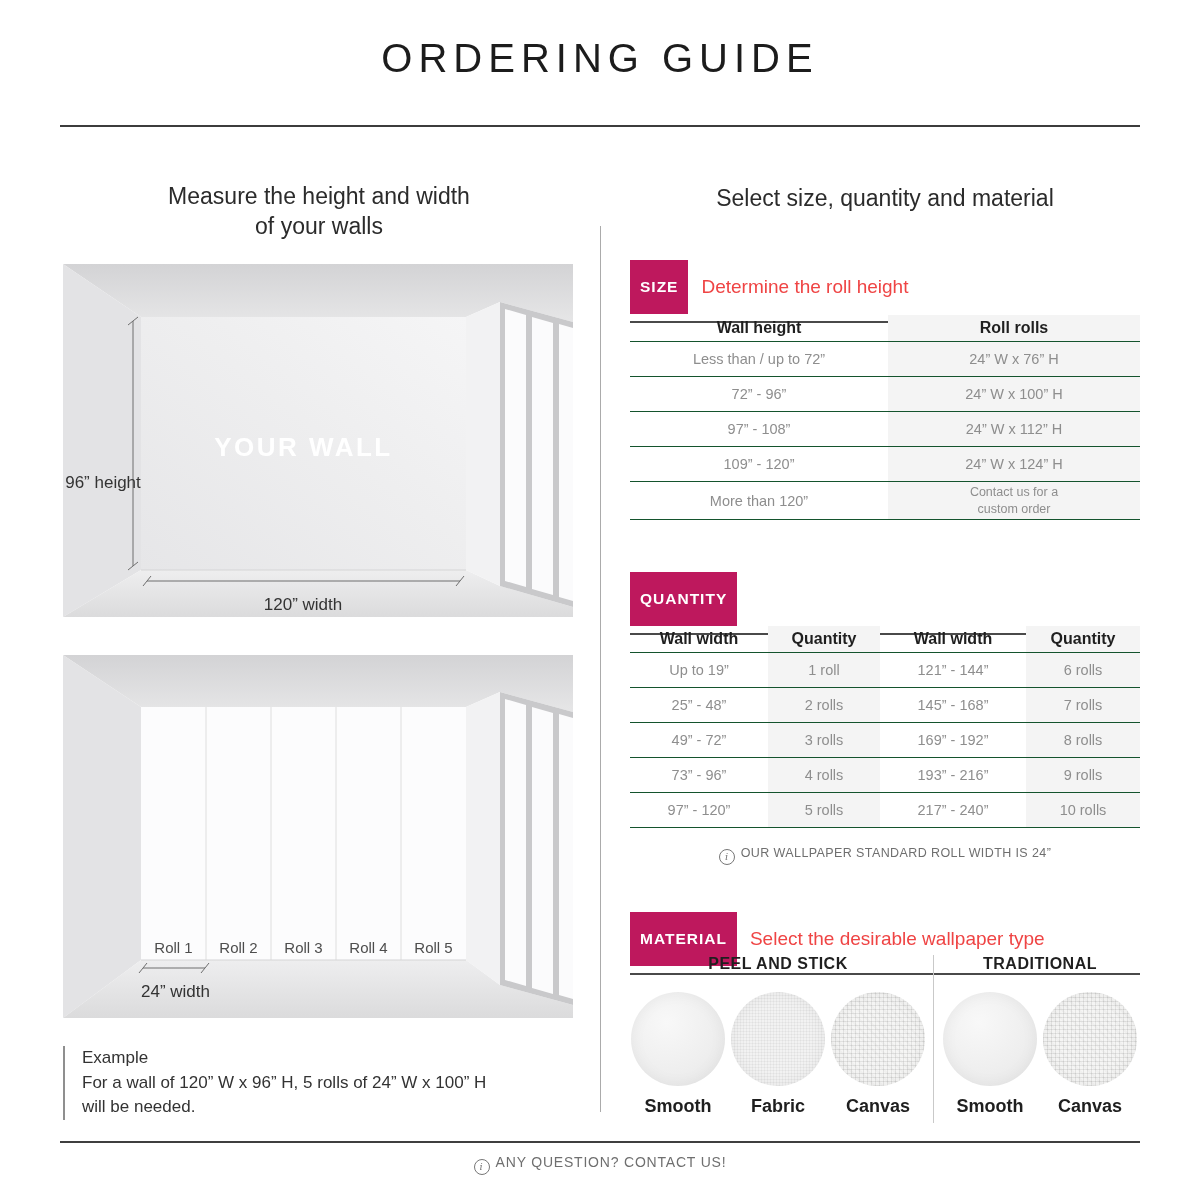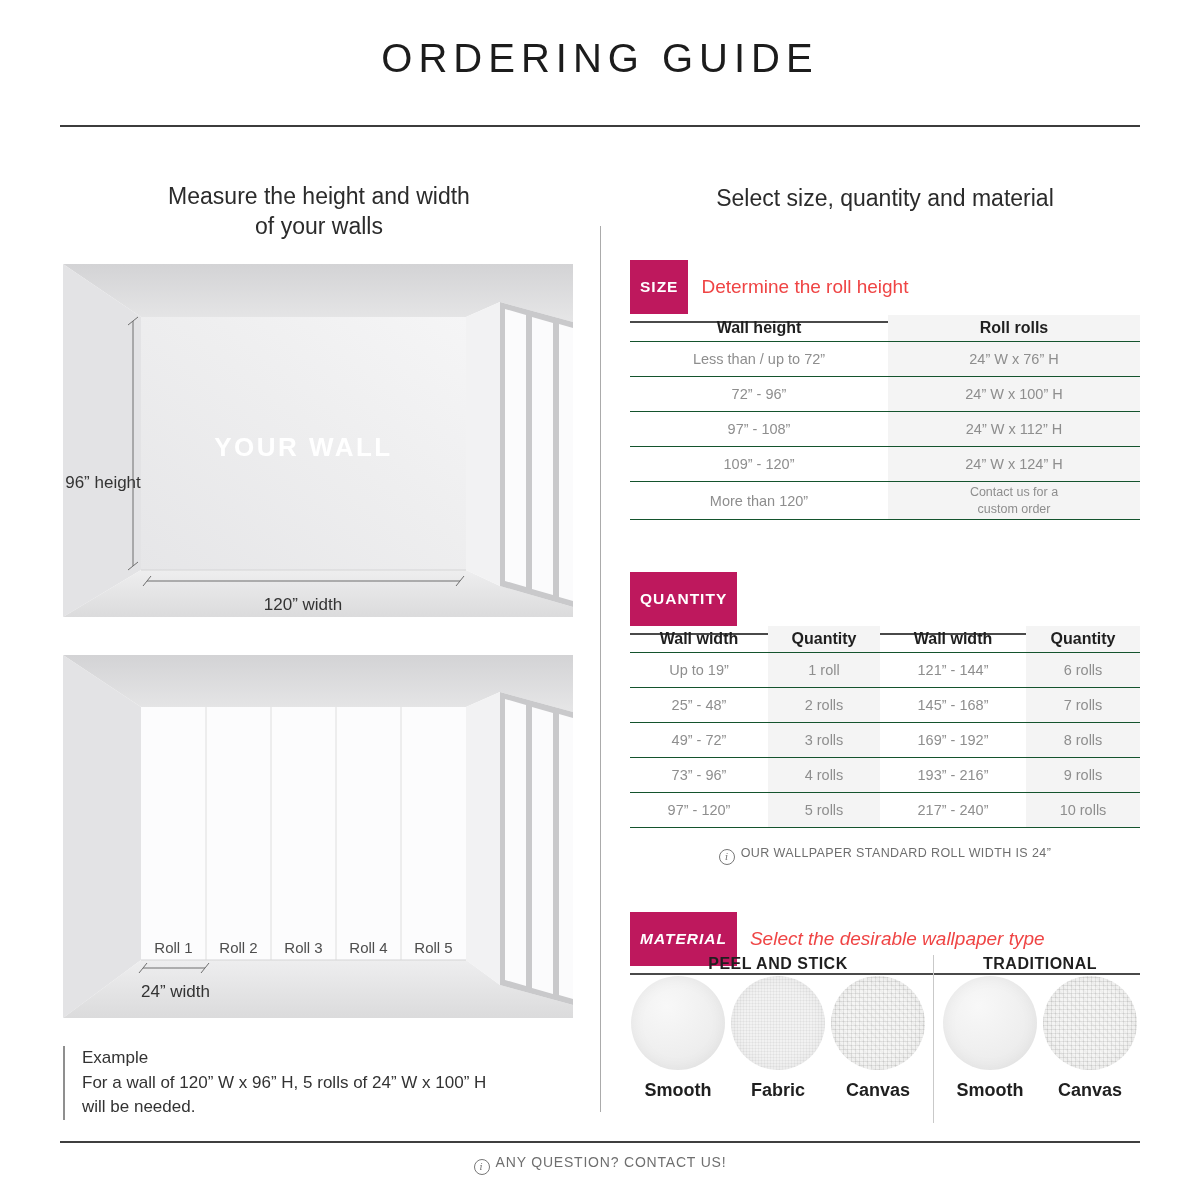--- a/index.html
+++ b/index.html
@@ -52,21 +52,21 @@
   .qty-note{left:630px;top:846px;width:510px;text-align:center;font-size:12.5px;color:#6f6f6f;
     letter-spacing:0.4px;}
 
   .i-icon{display:inline-flex;align-items:center;justify-content:center;width:14px;height:14px;
     border:1px solid #777;border-radius:50%;margin-right:6px;vertical-align:-3px;color:#777;}
   .i-icon::before{content:"i";font-family:"DejaVu Serif", serif;font-style:italic;font-size:10px;line-height:1;}
 
   
   .materials{left:630px;top:955px;width:510px;height:170px;}
   .mat-group{position:absolute;top:0;display:flex;flex-direction:column;align-items:center;}
-  .mat-group .mg-title{font-size:16px;font-weight:700;color:#1f1f1f;letter-spacing:0.5px;margin-bottom:3px;}
+  .mat-group .mg-title{font-size:16px;font-weight:700;color:#1f1f1f;letter-spacing:0.5px;margin-bottom:19px;}
   .swatch-row{display:flex;gap:3px;}
   .swatch-cell{display:flex;flex-direction:column;align-items:center;width:97px;}
   .swatch{width:94px;height:94px;border-radius:50%;box-shadow:inset 0 0 16px rgba(0,0,0,0.05);}
   .swatch-name{margin-top:10px;font-size:18px;font-weight:600;color:#1f1f1f;}
   .tex-smooth{background:radial-gradient(circle at 38% 32%, #f8f8f8, #eeeeee 60%, #e6e6e6 100%);}
   .tex-fabric{background-color:#f2f2f2;background-image:
     repeating-linear-gradient(0deg, rgba(0,0,0,0.04) 0 1px, transparent 1px 3px),
     repeating-linear-gradient(90deg, rgba(0,0,0,0.04) 0 1px, transparent 1px 3px);}
   .tex-canvas{background-color:#f5f5f4;background-image:
     repeating-linear-gradient(0deg, rgba(0,0,0,0.08) 0 1px, transparent 1px 4px),
@@ -242,21 +242,21 @@
 
     <div class="cell td">97” - 120”</div>
     <div class="cell td stripe">5 rolls</div>
     <div class="cell td">217” - 240”</div>
     <div class="cell td stripe">10 rolls</div>
   </div>
   <div class="abs qty-note">
     <span class="i-icon"></span><span>OUR WALLPAPER STANDARD ROLL WIDTH IS 24”</span>
   </div>
 
-  <div class="abs section-head" style="top:912px;font-style:italic;">
+  <div class="abs section-head" style="top:912px;">
     <span class="badge">MATERIAL</span>
     <span class="subtitle">Select the desirable wallpaper type</span>
   </div>
   <div class="abs materials">
     <div class="mat-group group-peel">
       <div class="mg-title">PEEL AND STICK</div>
       <div class="swatch-row">
         <div class="swatch-cell">
           <div class="swatch tex-smooth"></div>
           <div class="swatch-name">Smooth</div>

